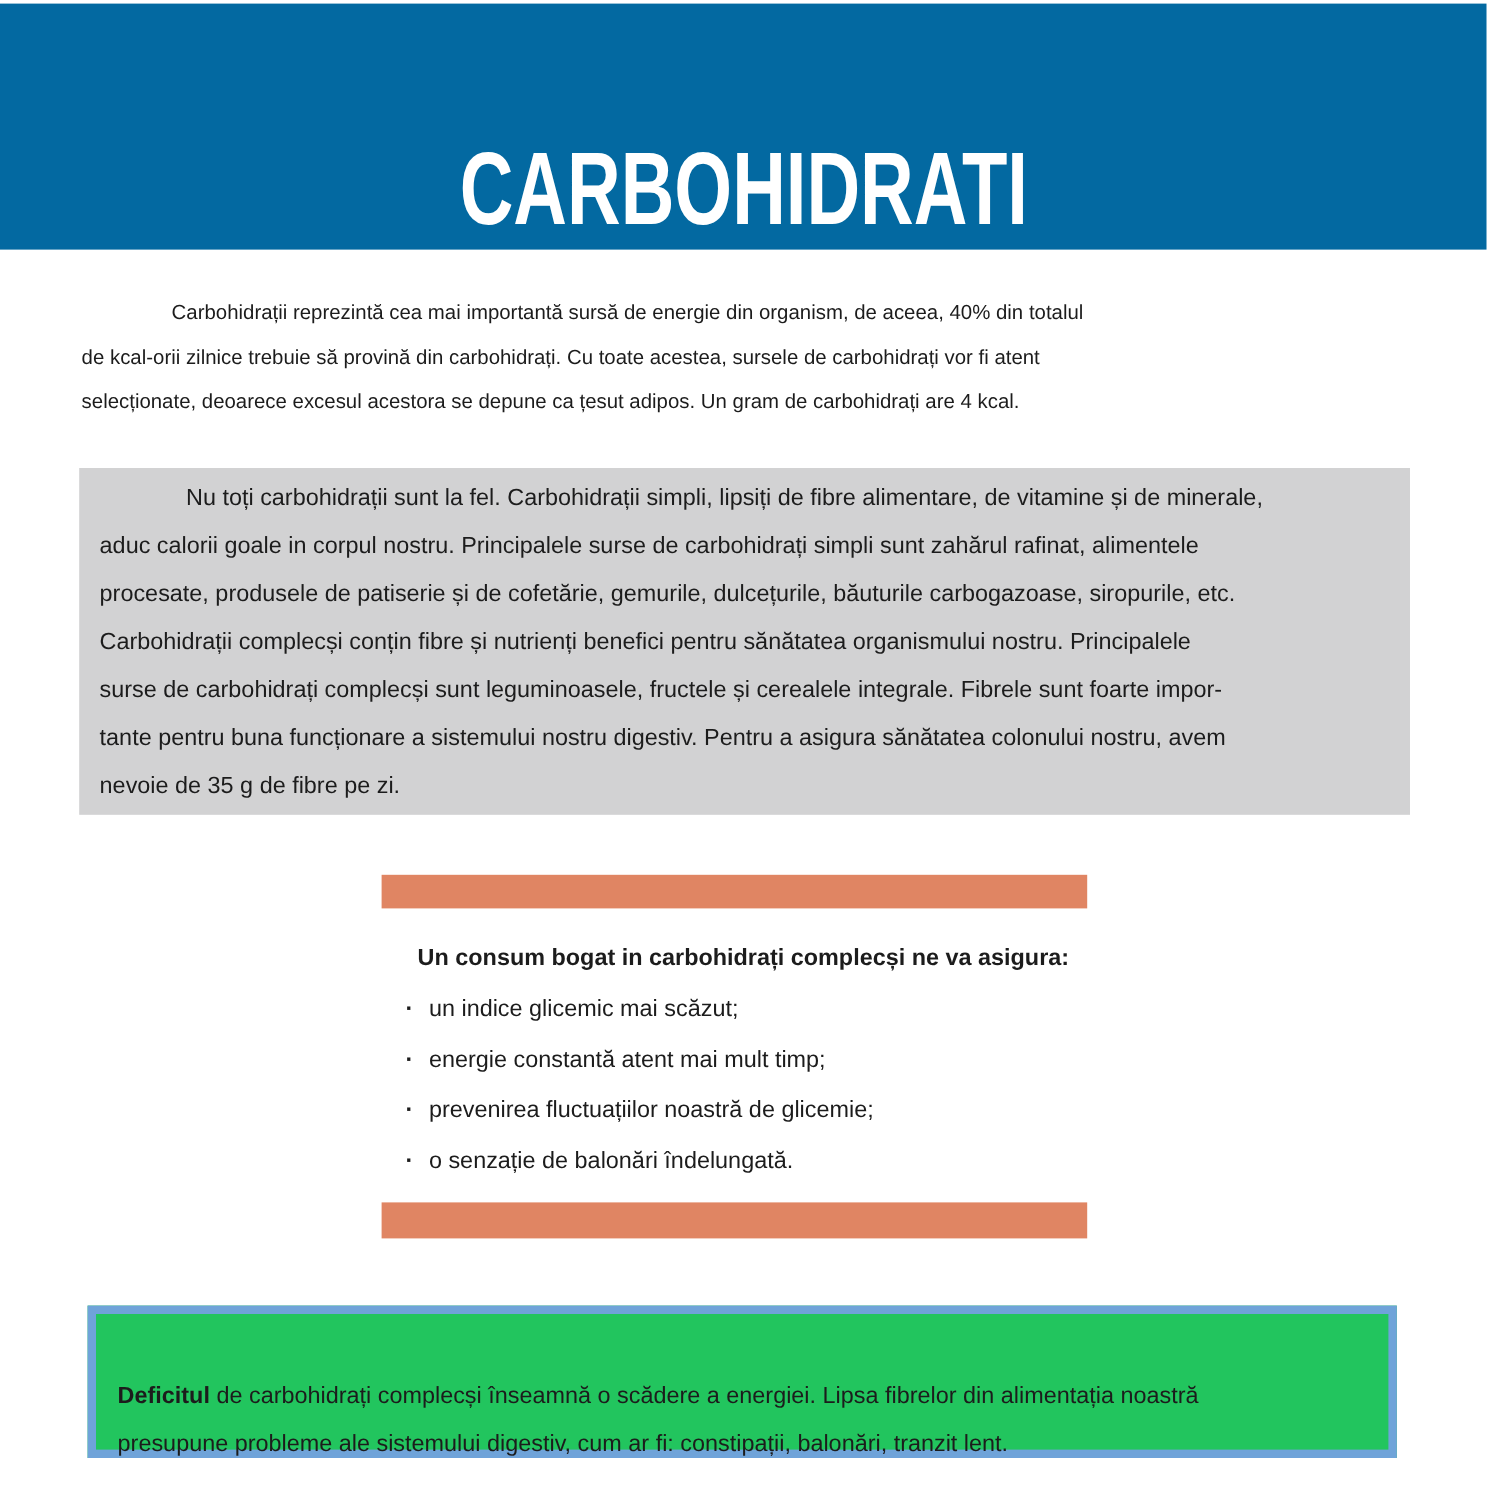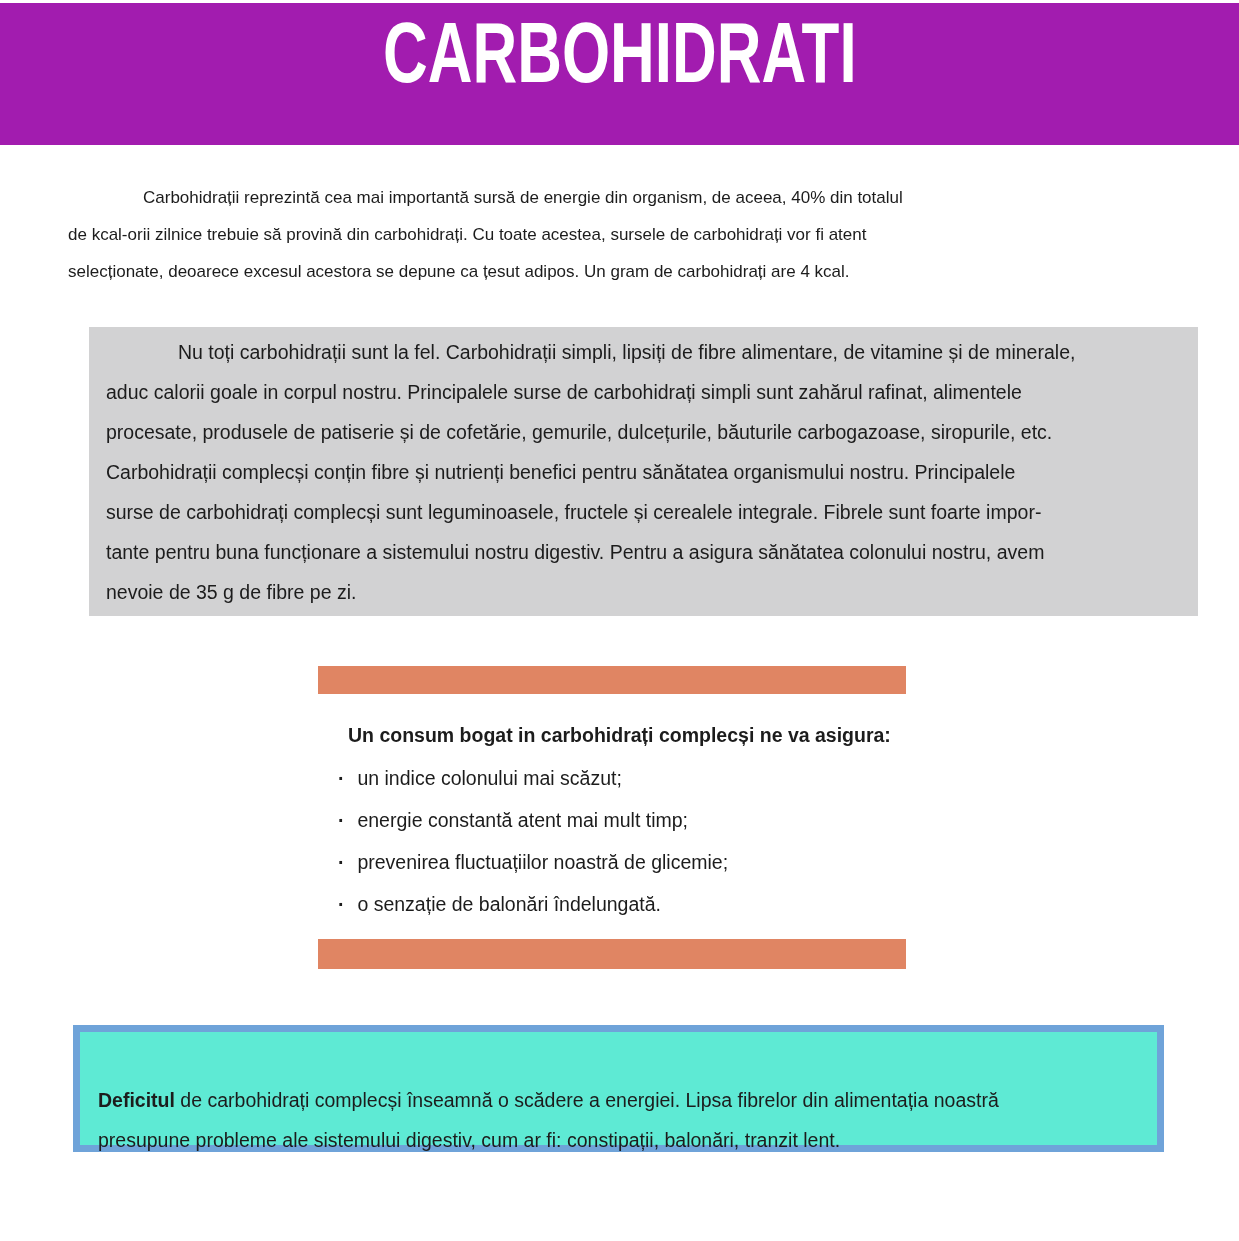--- a/index.html
+++ b/index.html
@@ -7,45 +7,45 @@
     position: relative;
     width: 1239px;
     height: 1241px;
     background: #ffffff;
     overflow: hidden;
     font-family: "Liberation Sans", sans-serif;
     color: #1c1c1c;
   }
   .header-banner {
     margin-top: 3px;
-    height: 142px;
+    height: 205px;
     width: 100%;
-    background: #a21caf;
+    background: #0369a1;
     display: flex;
-    align-items: flex-start;
+    align-items: flex-end;
     justify-content: center;
   }
   .page-title {
     color: #ffffff;
     font-size: 86px;
     font-weight: bold;
     letter-spacing: 0px;
     transform: scaleX(0.72);
     transform-origin: center;
     white-space: nowrap;
   }
   .intro-paragraph {
     margin: 34px 69px 0 68px;
     font-size: 17px;
     line-height: 37px;
     white-space: pre-line;
     text-indent: 75px;
   }
   .info-box {
-    margin: 37px 61px 0 89px;
+    margin: 37px 61px 0 66px;
     width: 1072px;              
     background: #D2D2D3;
     padding: 5px 20px 4px 17px;
     font-size: 19.5px;
     line-height: 40px;
     white-space: pre-line;
     text-indent: 72px;
   }
   .accent-bar {
     width: 588px;
@@ -72,21 +72,21 @@
     display: inline-block;
     width: 14px;
     font-weight: bold;
   }
   .deficit-box {
     box-sizing: border-box;
     margin: 56px 0 0 73px;
     width: 1091px;
     height: 127px;
     border: 7px solid #6FA3D9;
-    background: #5eead4;
+    background: #22c55e;
     padding: 8px 20px 25px 18px;
     font-size: 19.5px;
     line-height: 40px;
     white-space: pre-line;
   }
   .deficit-lead { font-weight: bold; }
 </style>
 </head>
 <body>
 
@@ -108,21 +108,21 @@
 tante pentru buna funcționare a sistemului nostru digestiv. Pentru a asigura sănătatea colonului nostru, avem
 nevoie de 35 g de fibre pe zi.</div>
 
   <div class="accent-bar top"></div>
 
   <div class="benefits-heading">Un consum bogat in carbohidrați complecși ne va asigura:</div>
 
   <ul class="benefits-list">
     <li>
       <span class="bullet-dot">·</span>
-      <span>un indice colonului mai scăzut;</span>
+      <span>un indice glicemic mai scăzut;</span>
     </li>
     <li>
       <span class="bullet-dot">·</span>
       <span>energie constantă atent mai mult timp;</span>
     </li>
     <li>
       <span class="bullet-dot">·</span>
       <span>prevenirea fluctuațiilor noastră de glicemie;</span>
     </li>
     <li>

